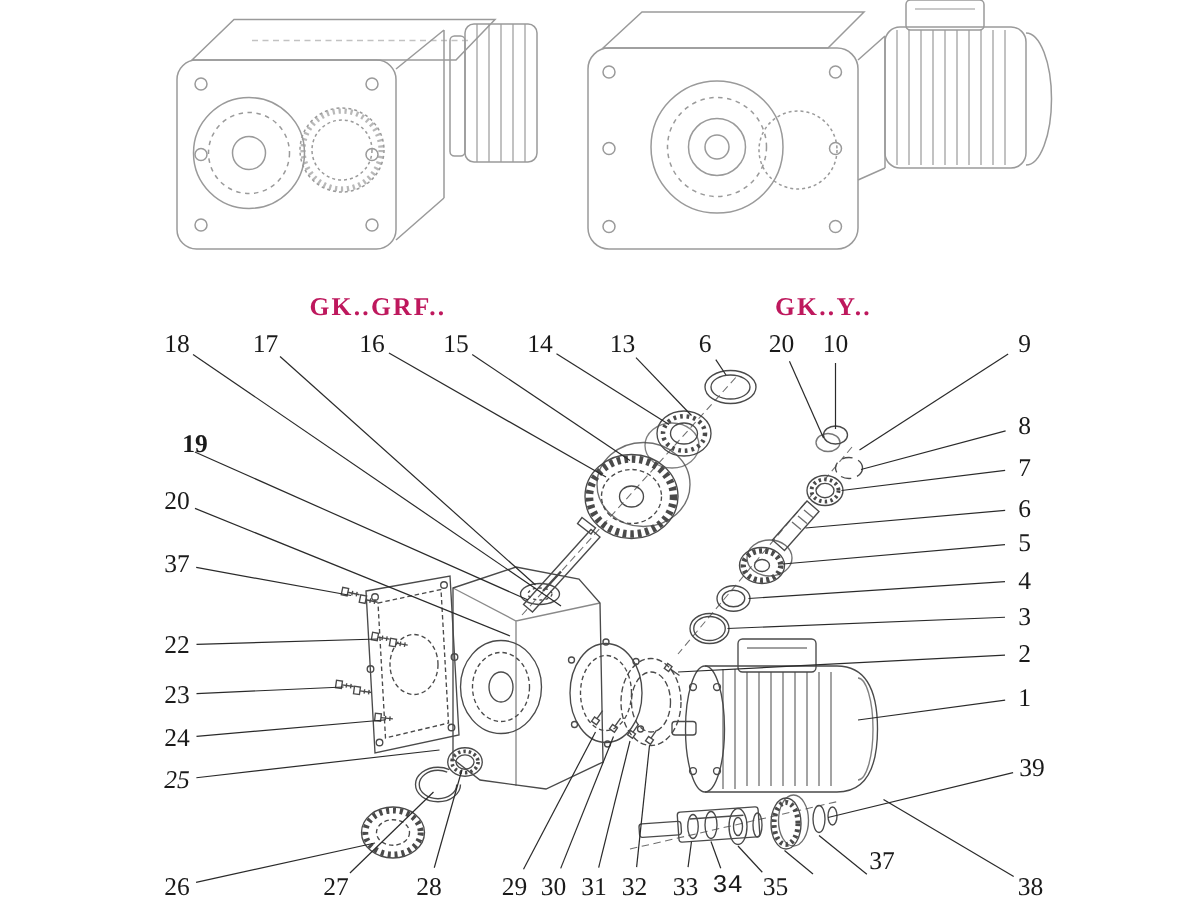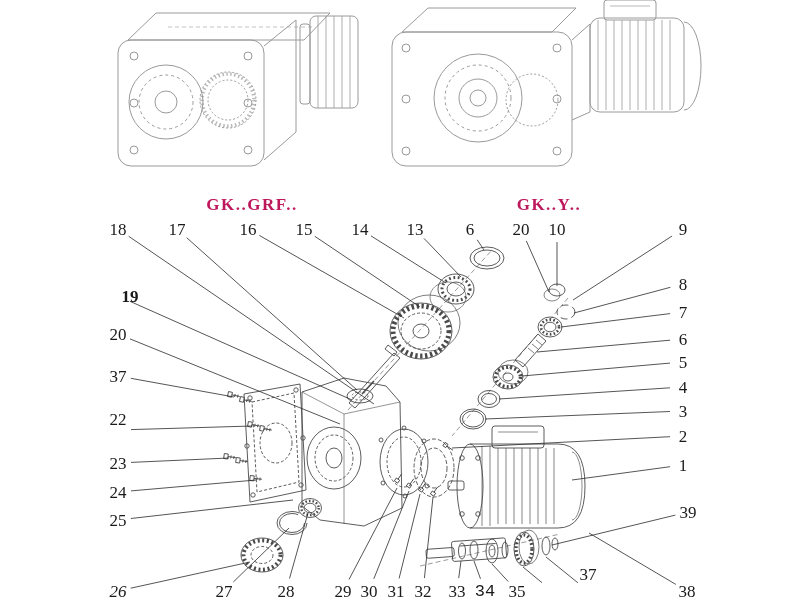--- a/index.html
+++ b/index.html
@@ -325,25 +325,25 @@
       <div class="callout" style="left: 683px; top: 339px;">6</div>
       <div class="callout" style="left: 683px; top: 362px;">5</div>
       <div class="callout" style="left: 683px; top: 387px;">4</div>
       <div class="callout" style="left: 683px; top: 411px;">3</div>
       <div class="callout" style="left: 683px; top: 436px;">2</div>
       <div class="callout" style="left: 683px; top: 465px;">1</div>
       <div class="callout" style="left: 688px; top: 512px;">39</div>
       <div class="callout" style="left: 130px; top: 296px; font-weight: bold;">19</div>
       <div class="callout" style="left: 118px; top: 334px;">20</div>
       <div class="callout" style="left: 118px; top: 376px;">37</div>
-      <div class="callout" style="left: 118px; top: 419px; text-align: right;">22</div>
+      <div class="callout" style="left: 118px; top: 430px; text-align: right;">22</div>
       <div class="callout" style="left: 118px; top: 463px;">23</div>
       <div class="callout" style="left: 118px; top: 492px;">24</div>
-      <div class="callout" style="left: 118px; top: 520px;">25</div>
-      <div class="callout" style="left: 118px; top: 591px; font-style: italic;">26</div>
+      <div class="callout" style="left: 118px; top: 520px; font-style: italic;">25</div>
+      <div class="callout" style="left: 118px; top: 591px;">26</div>
       <div class="callout" style="left: 224px; top: 591px;">27</div>
       <div class="callout" style="left: 286px; top: 591px;">28</div>
       <div class="callout" style="left: 343px; top: 591px;">29</div>
       <div class="callout" style="left: 369px; top: 591px;">30</div>
       <div class="callout" style="left: 396px; top: 591px;">31</div>
       <div class="callout" style="left: 423px; top: 591px;">32</div>
       <div class="callout" style="left: 457px; top: 591px;">33</div>
       <div class="callout" style="left: 485px; top: 591px; font-family: Liberation Mono, monospace;">34</div>
       <div class="callout" style="left: 517px; top: 591px;">35</div>
       <div class="callout" style="left: 552px; top: 611px;">36</div>

